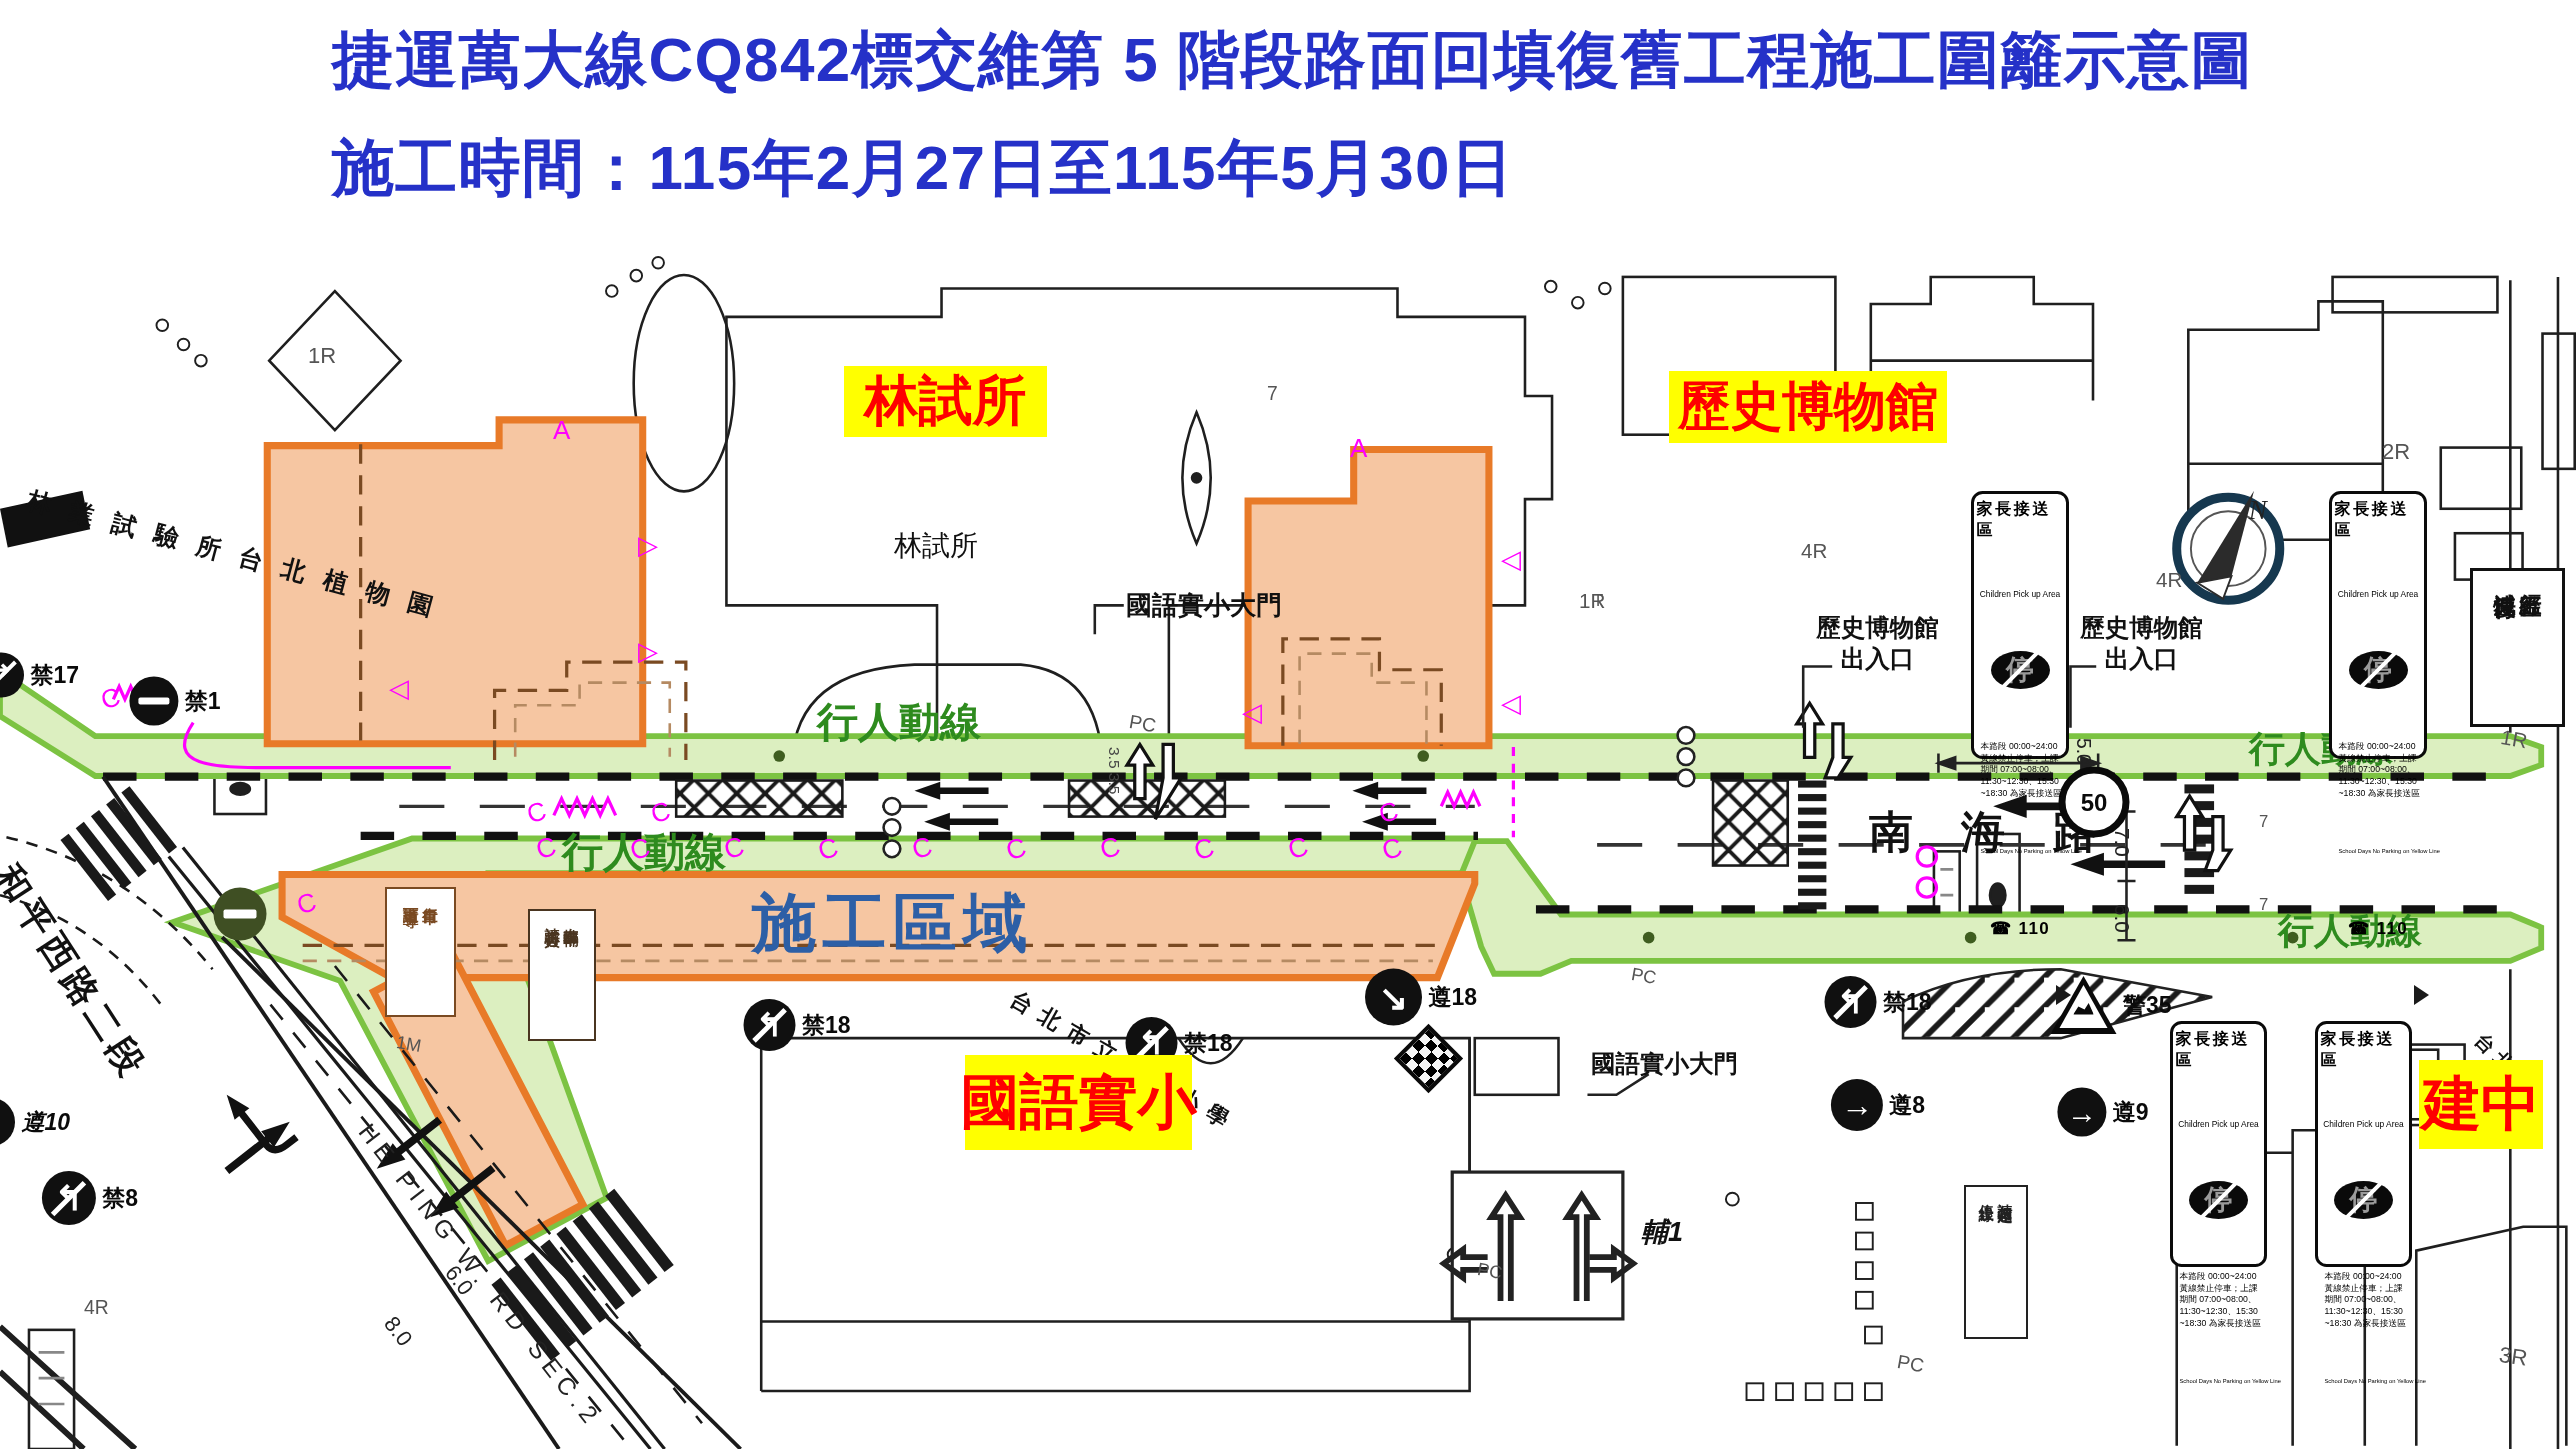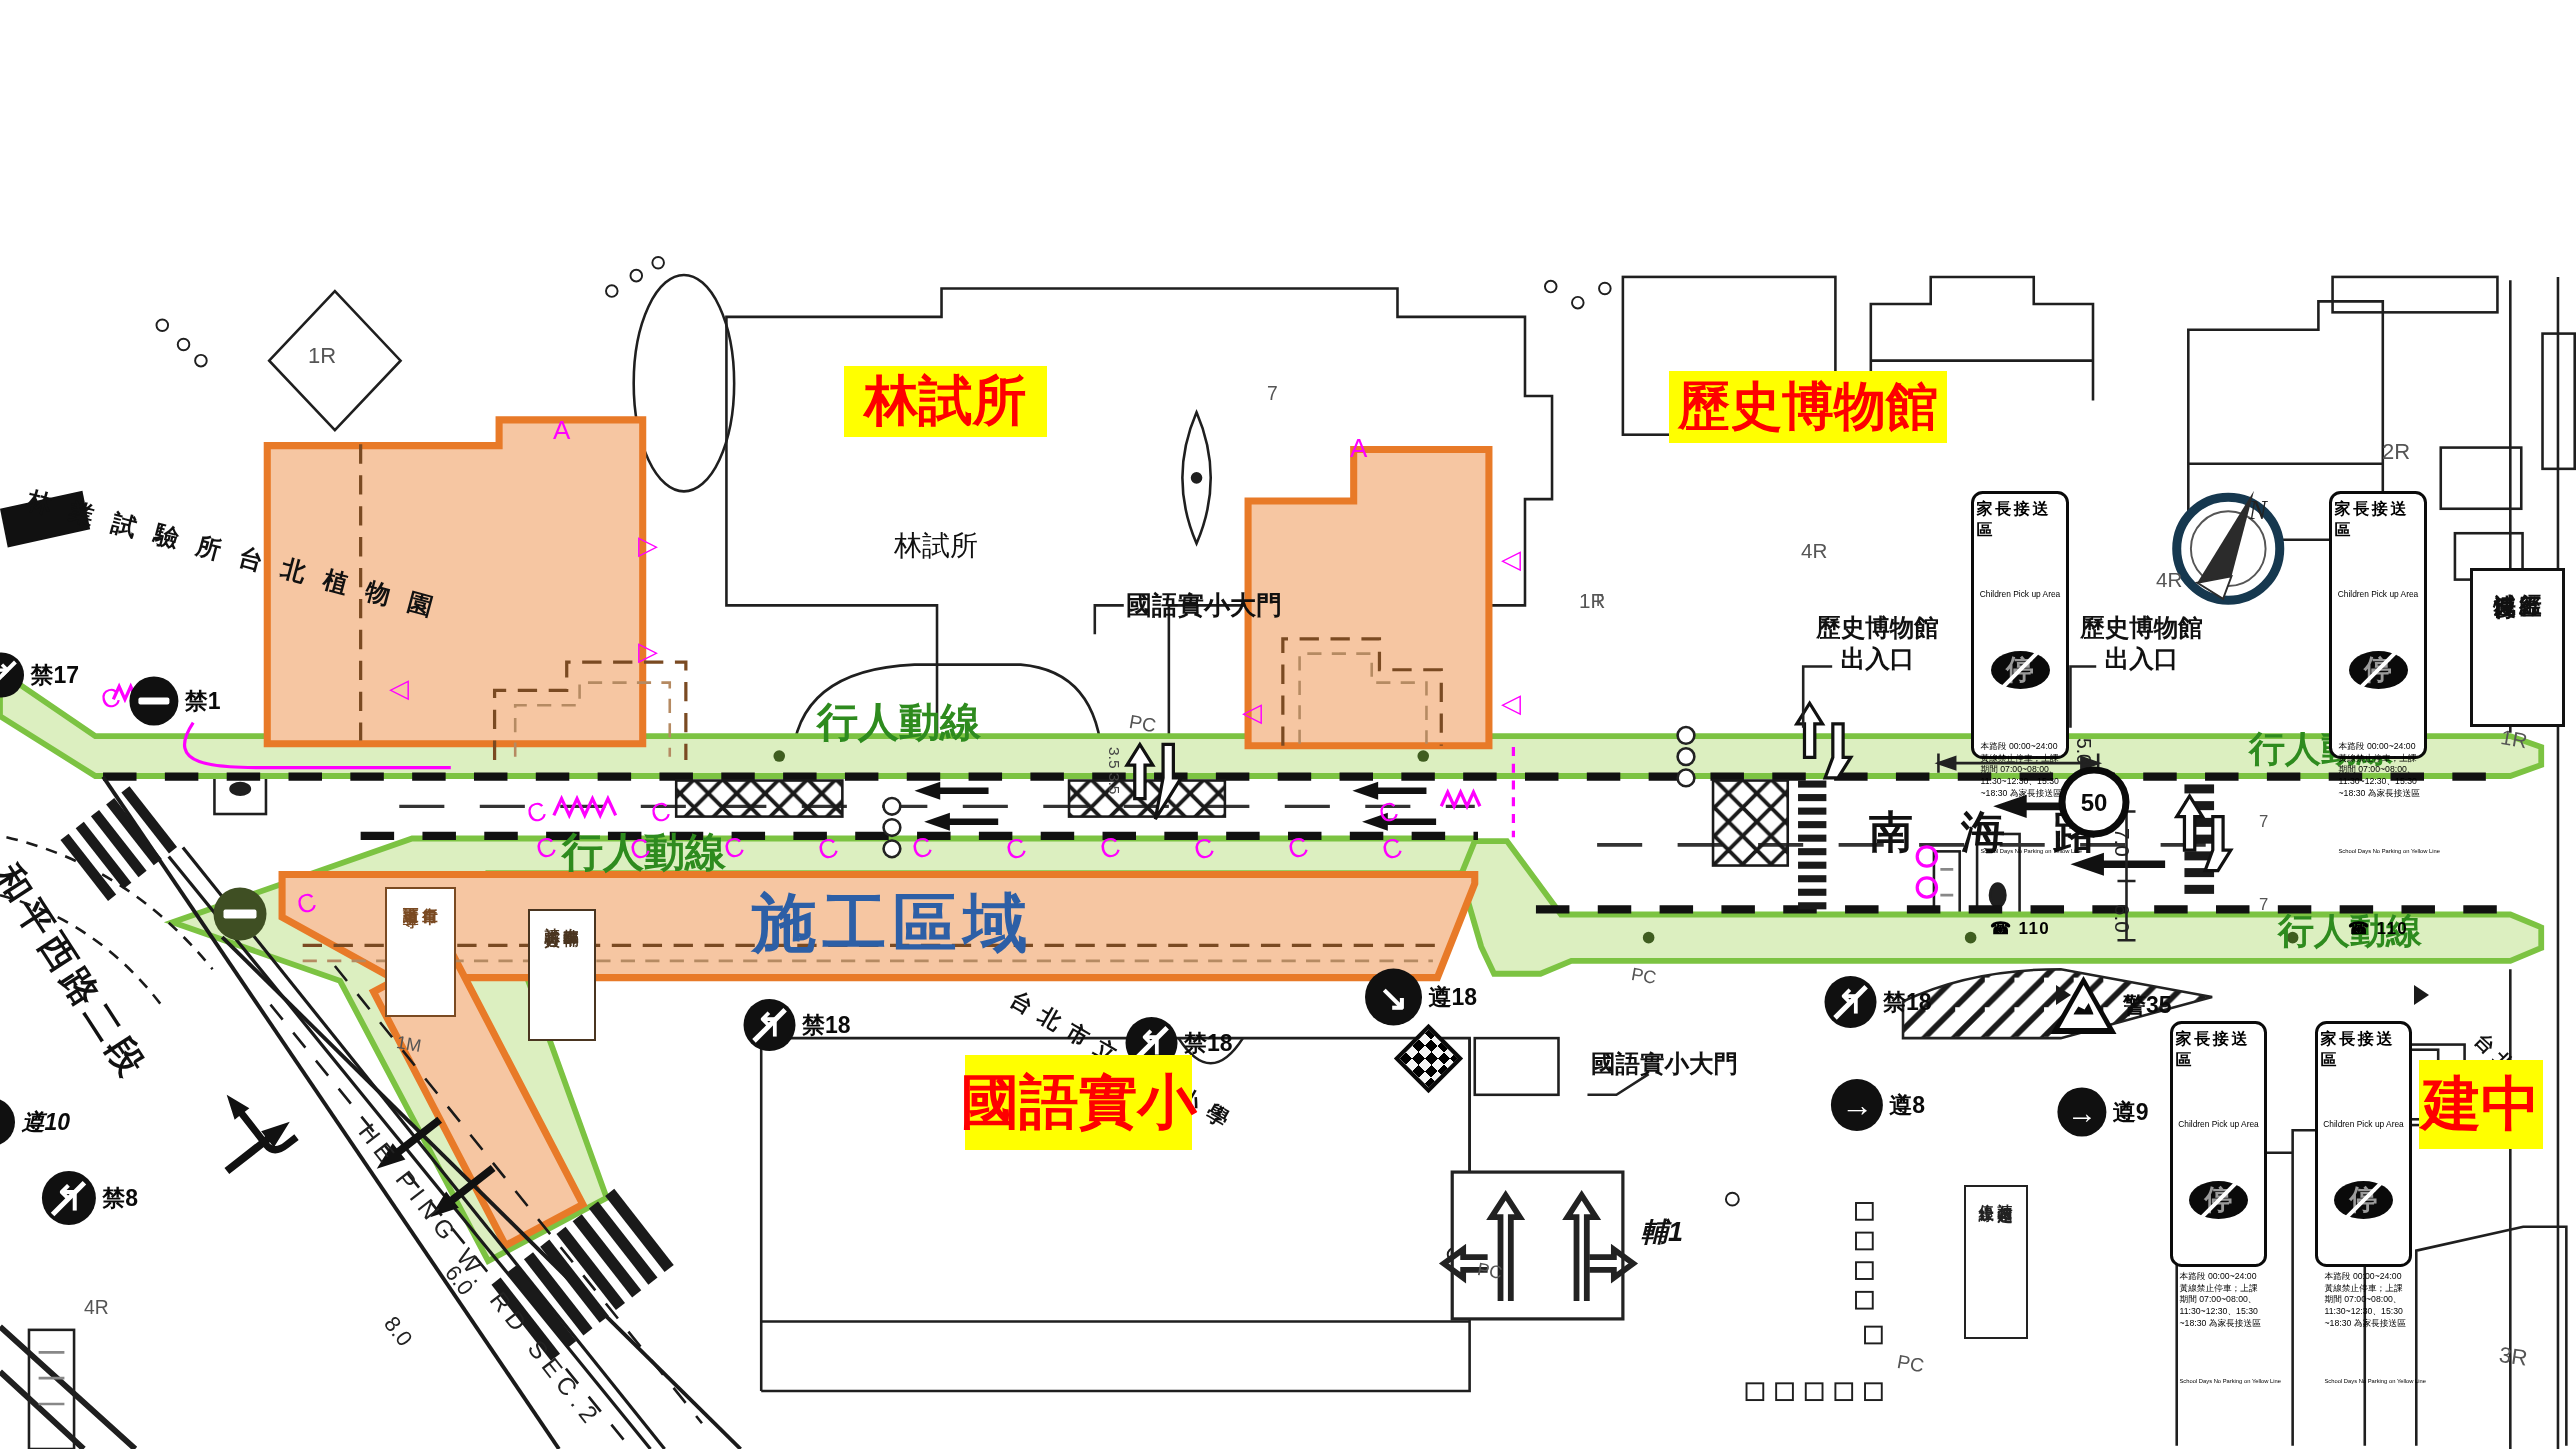--- a/index.html
+++ b/index.html
@@ -57,20 +57,22 @@
   .pickup .parrow.right::after{content:"";position:absolute;right:-14px;top:-5.2px;border-left:15.5px solid #1a1a1a;
           border-top:10.3px solid transparent;border-bottom:10.3px solid transparent;}
   .pickup .parrow.left::after{content:"";position:absolute;left:-14px;top:-5.2px;border-right:15.5px solid #1a1a1a;
           border-top:10.3px solid transparent;border-bottom:10.3px solid transparent;}
 </style>
 </head>
 <body>
 
 <div id="stage">
 
+  <div class="title-line" id="title1">捷運萬大線CQ842標交維第 5 階段路面回填復舊工程施工圍籬示意圖</div>
+  <div class="title-line" id="title2">施工時間：115年2月27日至115年5月30日</div>
 
   <svg id="mapsvg" width="2576" height="1449" viewBox="0 0 4000 2250">
     <defs>
       <pattern id="xh" width="44" height="44" patternUnits="userSpaceOnUse">
         <path d="M0,0 L44,44 M44,0 L0,44" stroke="#1a1a1a" stroke-width="6" fill="none"></path>
       </pattern>
       <pattern id="dh" width="46" height="46" patternUnits="userSpaceOnUse">
         <path d="M-6,52 L52,-6 M-6,98 L98,-6" stroke="#1a1a1a" stroke-width="9" fill="none"></path>
       </pattern>
     </defs>

